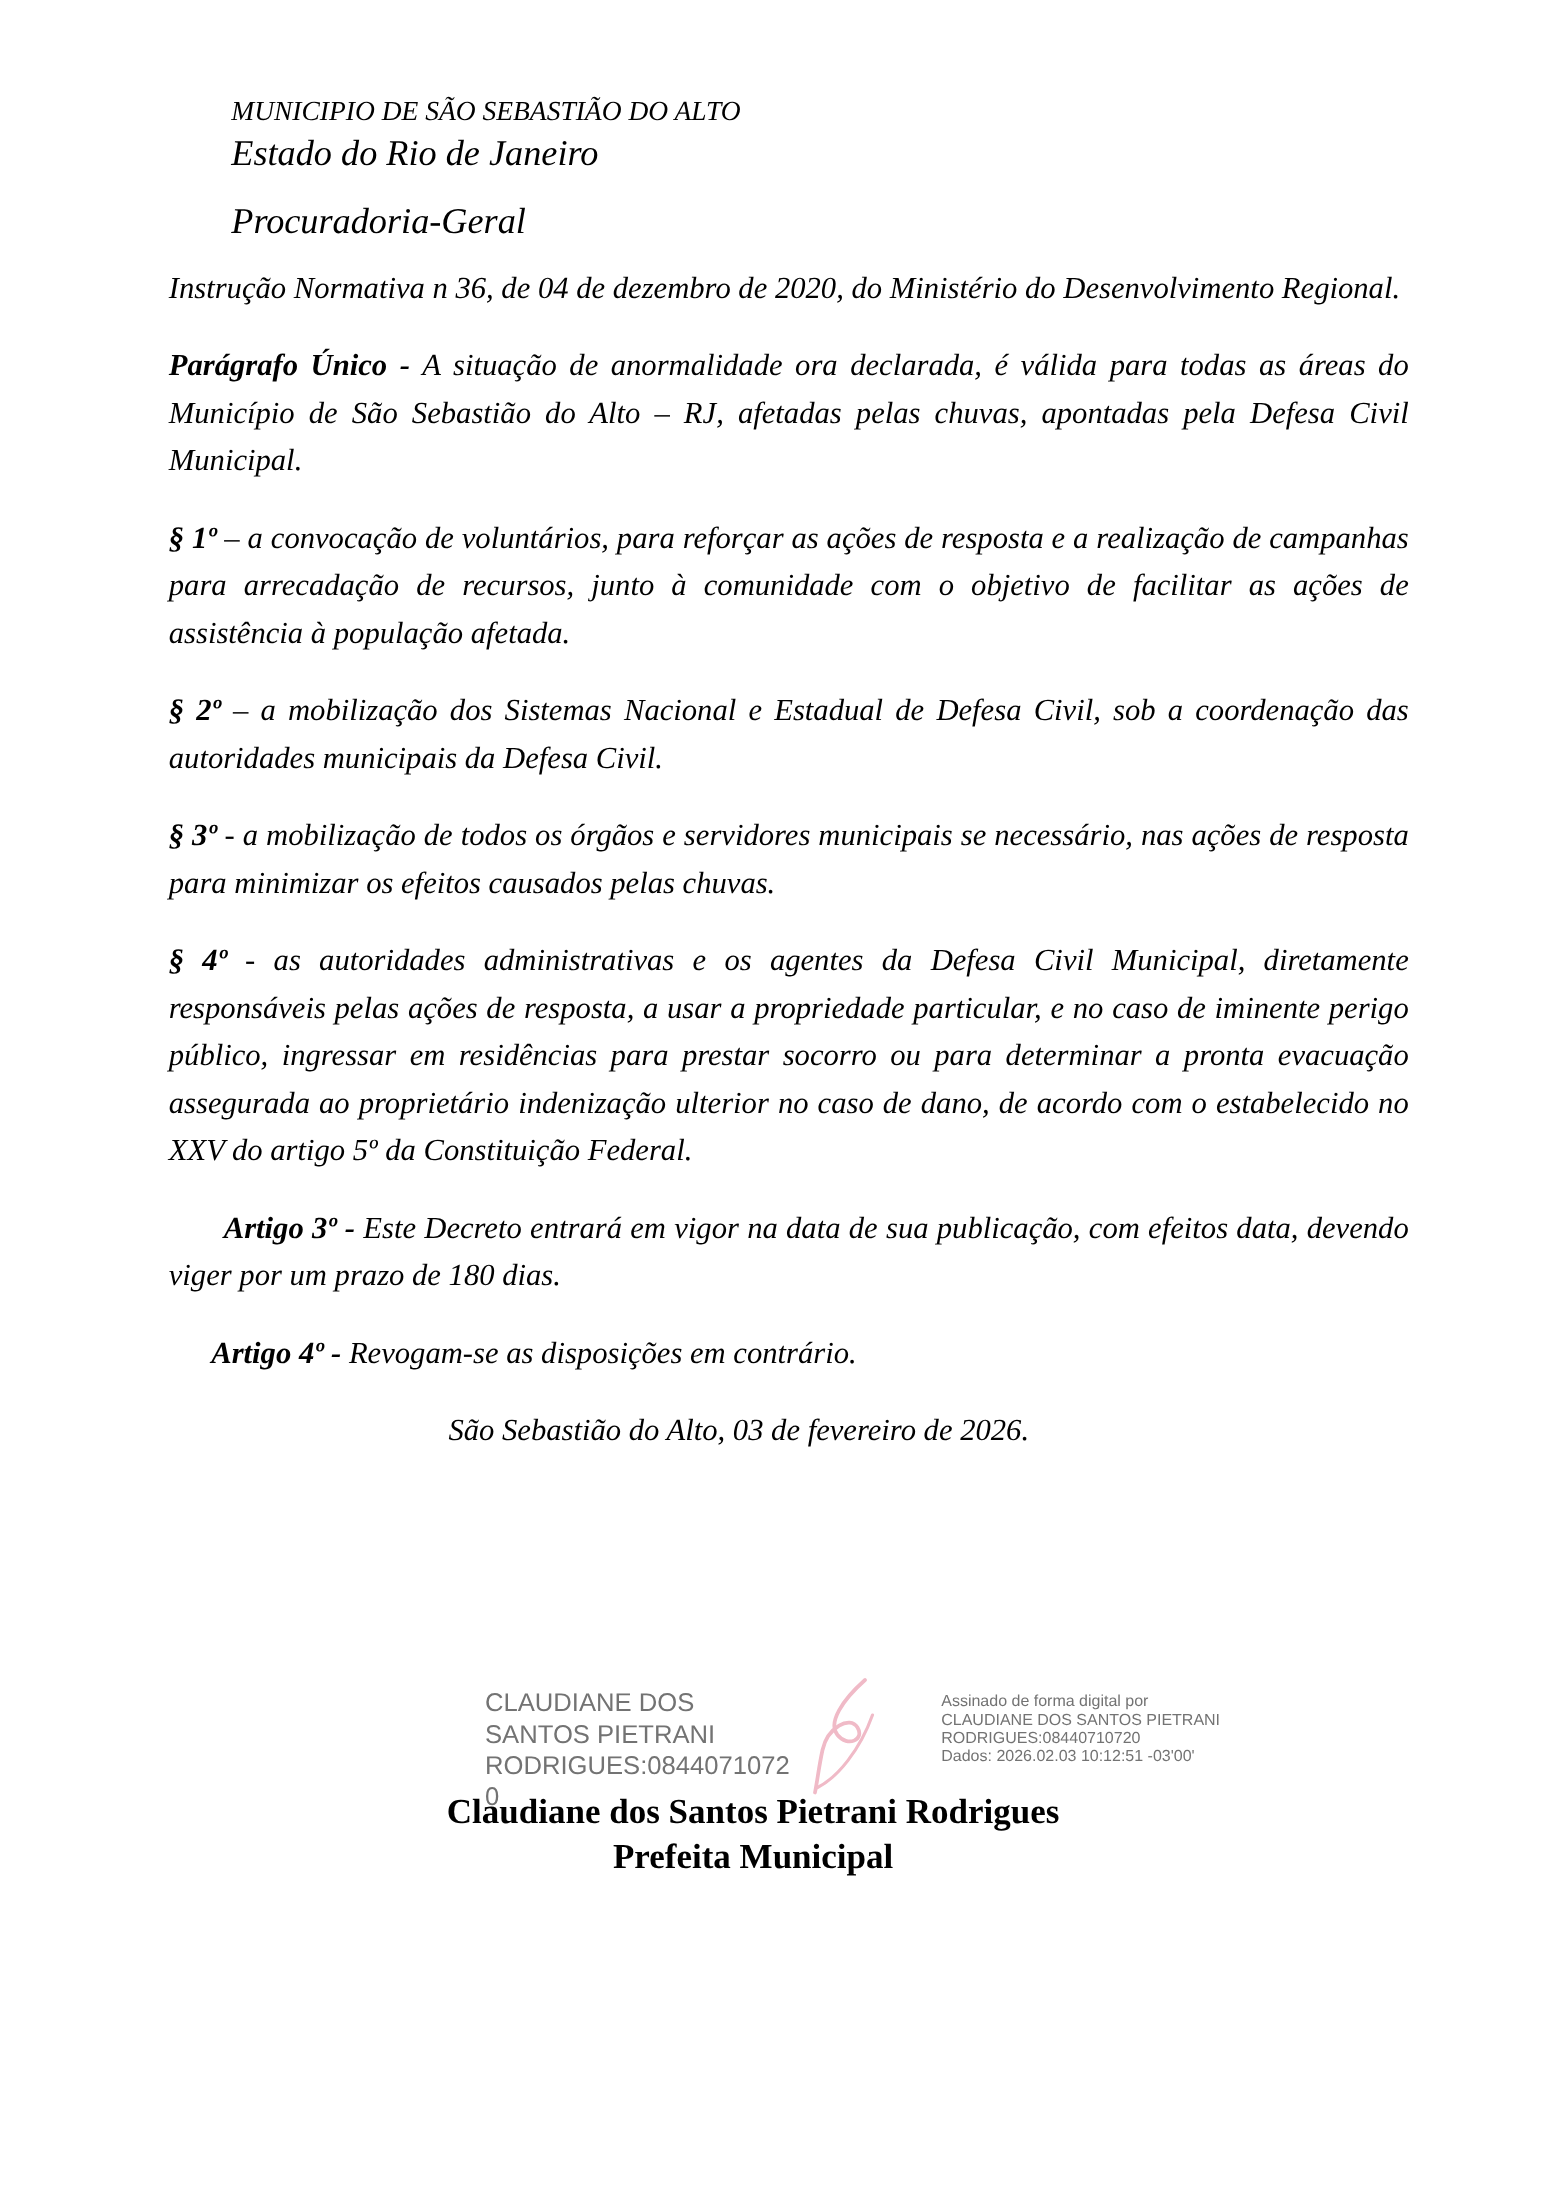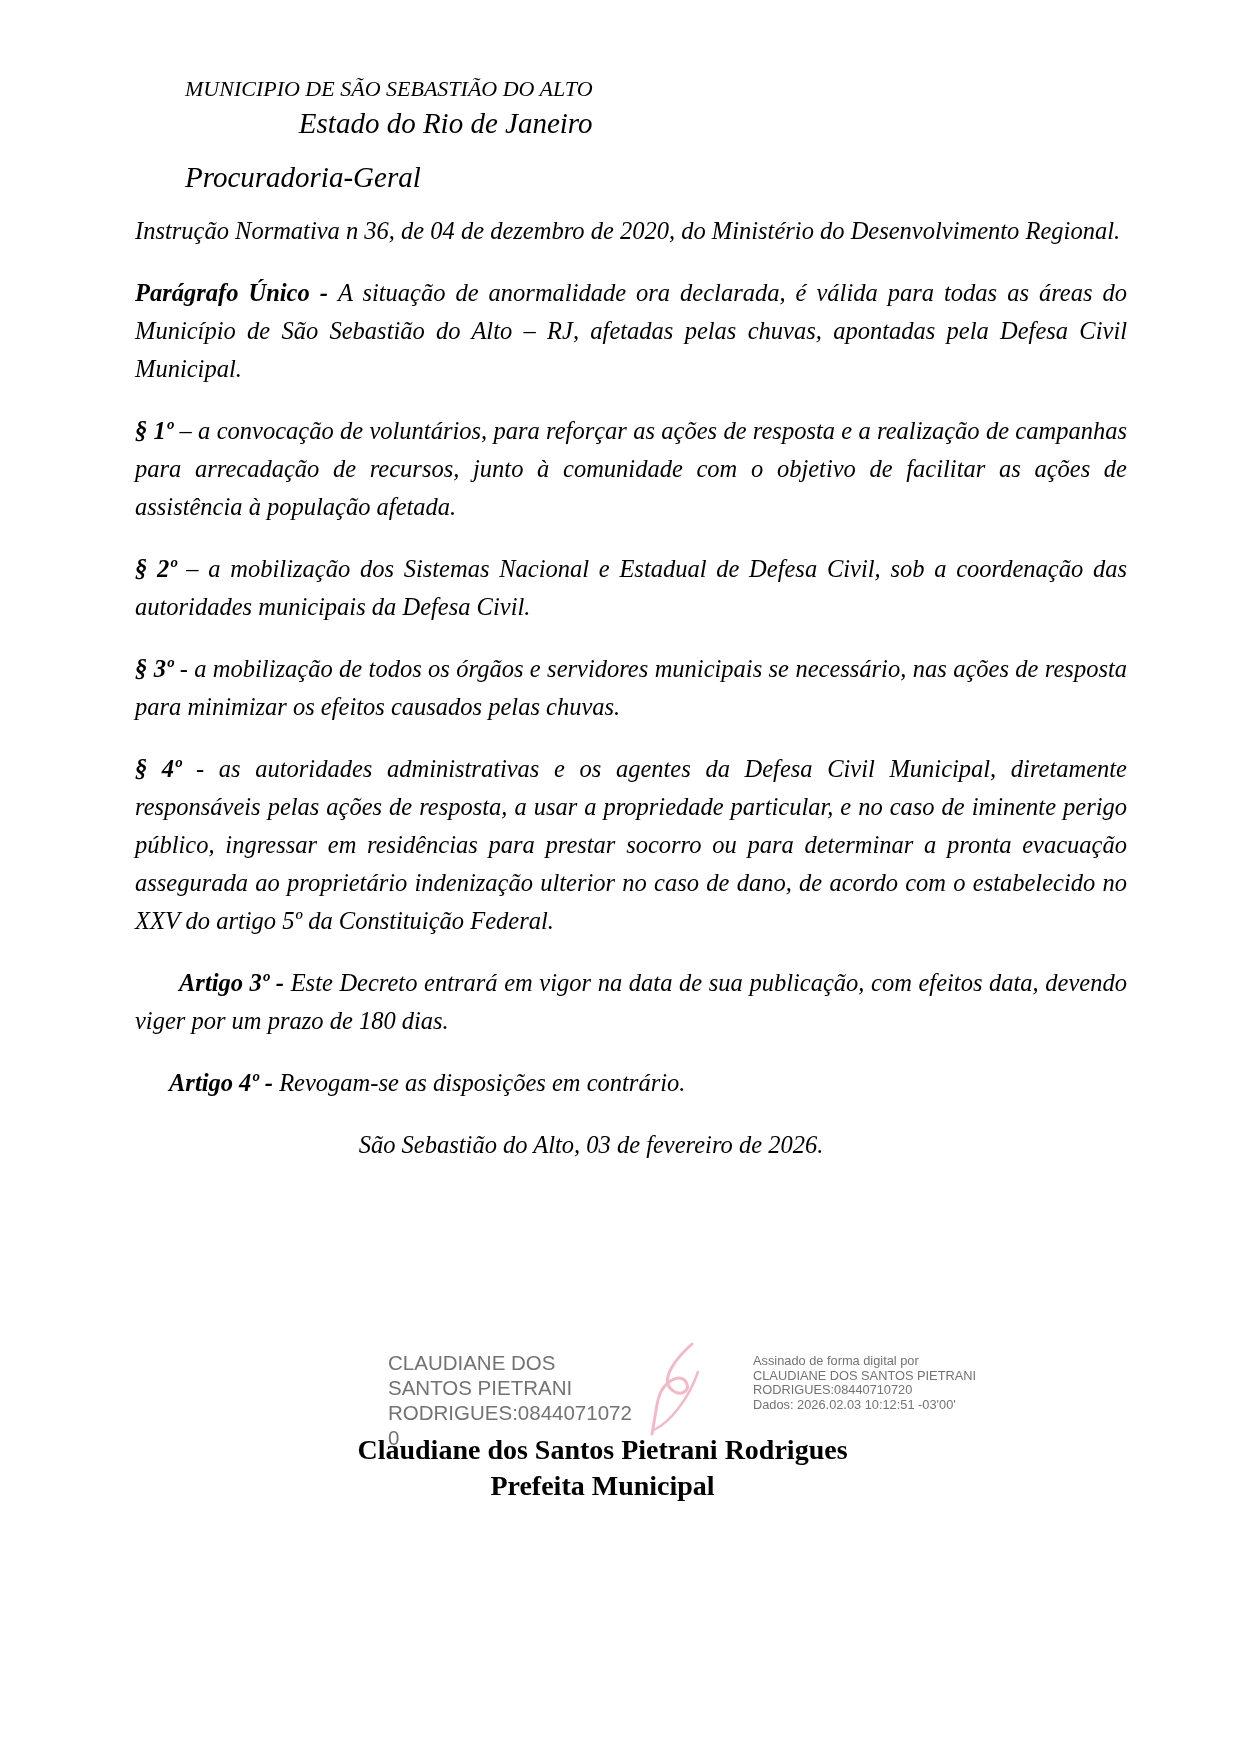--- a/index.html
+++ b/index.html
@@ -17,21 +17,21 @@
   
   .doc-header {
     position: absolute;
     left: 185px;
     top: 76px;
     font-style: italic;
     font-weight: 400;
     white-space: nowrap;
   }
   .h-line1 { font-size: 22px; line-height: 26px; }
-  .h-line2 { font-size: 29px; line-height: 35px; margin-top: 4px; text-align: right; }
+  .h-line2 { font-size: 29px; line-height: 35px; margin-top: 4px; }
   .h-line3 { font-size: 29px; line-height: 35px; margin-top: 19px; }
 
   
   .doc-body {
     position: absolute;
     left: 135px;
     top: 212px;
     width: 996px;
     font-style: italic;
     font-size: 24.5px;

